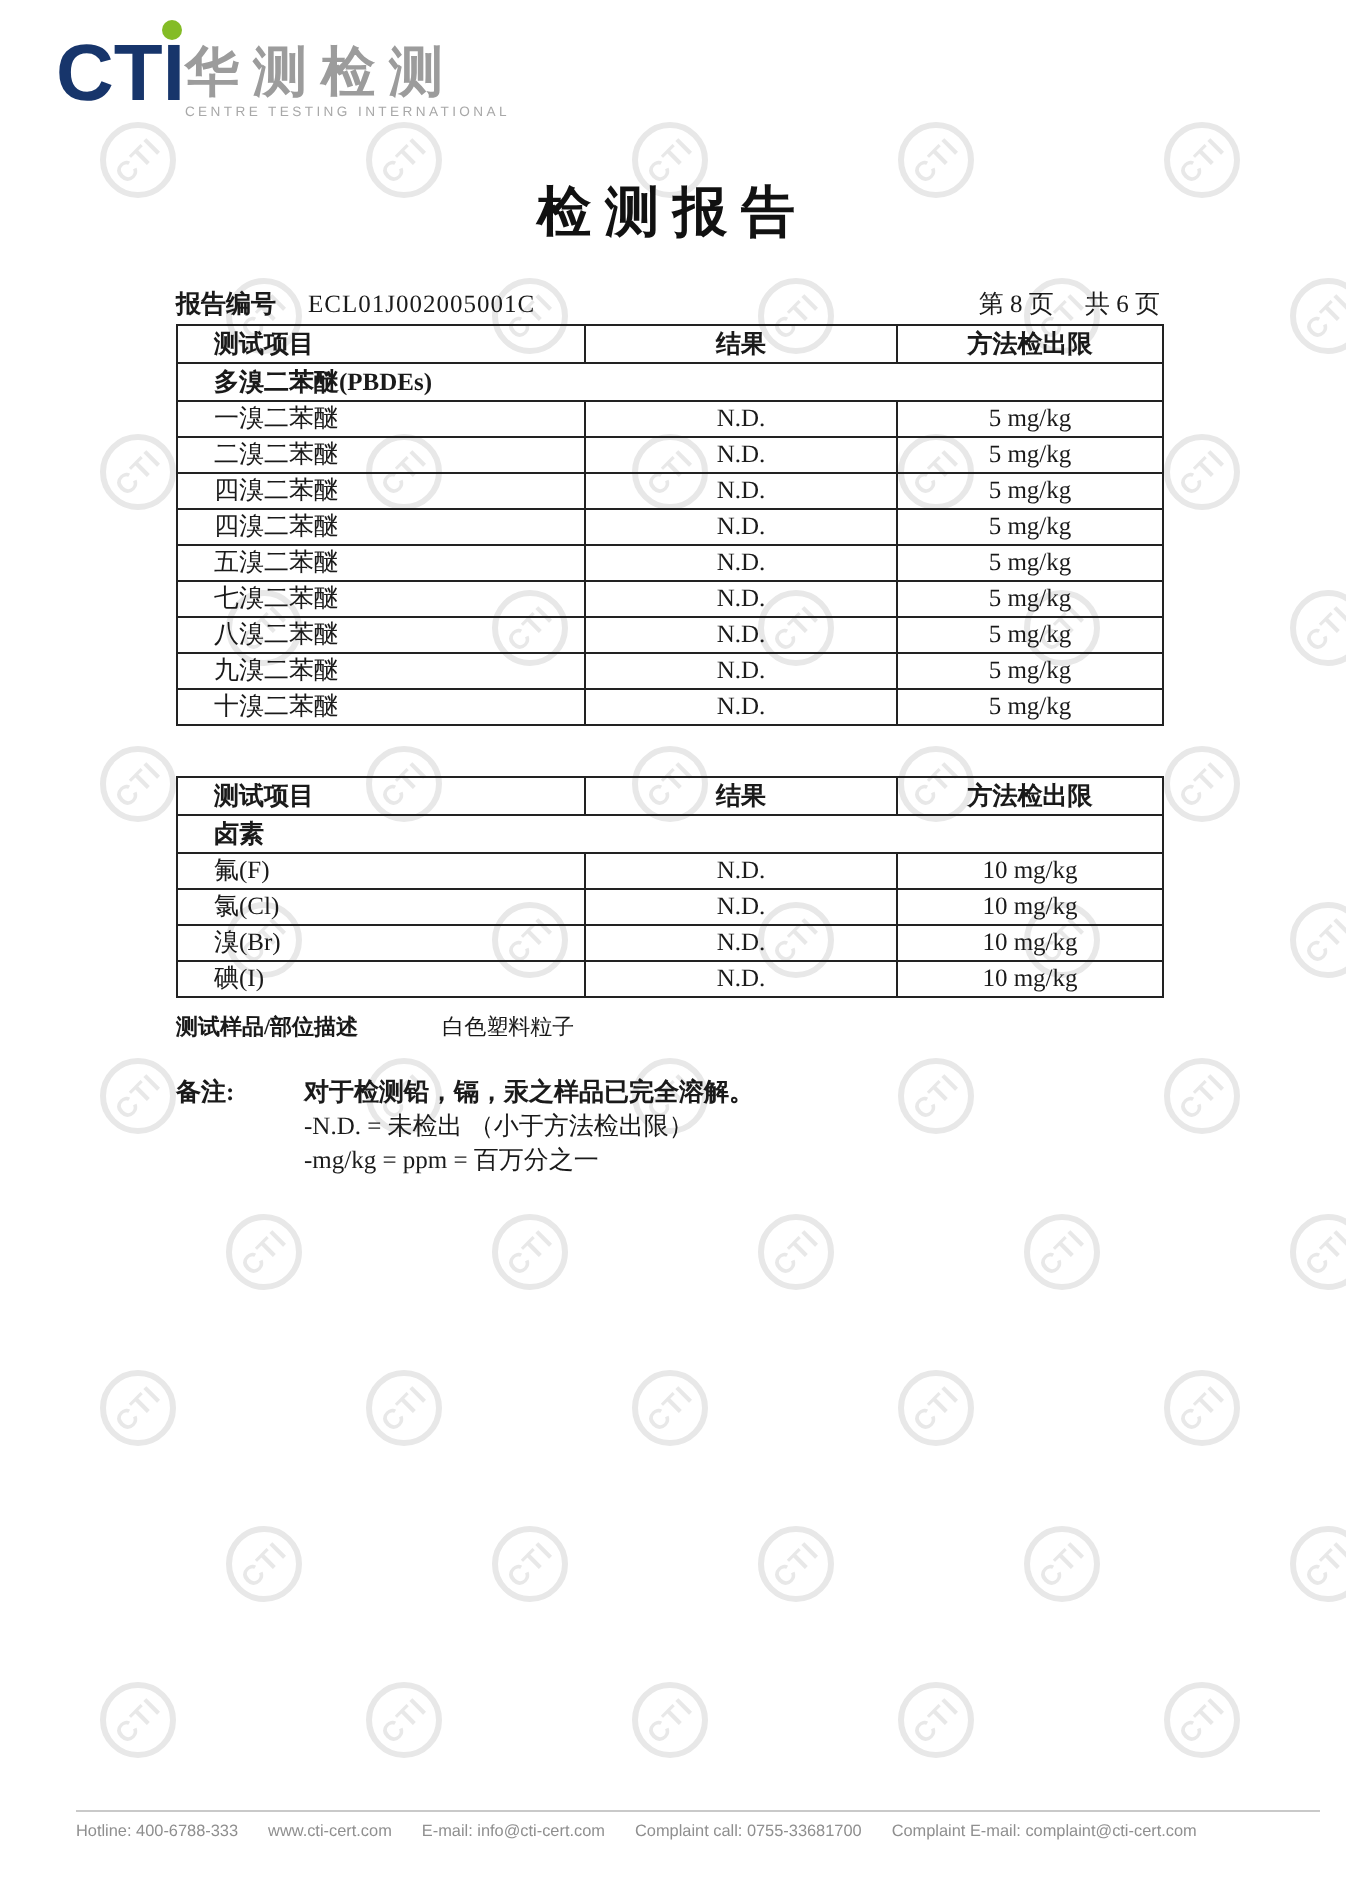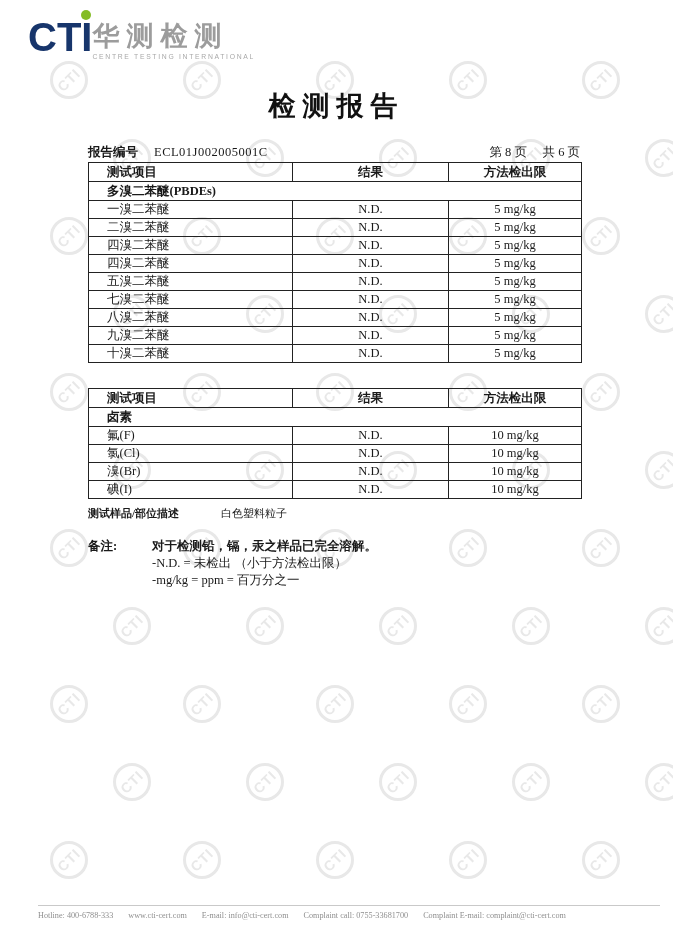--- a/index.html
+++ b/index.html
@@ -97,21 +97,21 @@
   .remark-strong { font-weight:bold; }
 
   
   .footer-rule {
     position:absolute; left:38px; top:905px; width:622px; height:0;
     border-top:1px solid #c9c9c9;
   }
   .footer-row {
     position:absolute; left:38px; top:911px; width:630px;
     display:flex; gap:15px;
-    font-family:Liberation Serif, serif;
+    font-family:Liberation Sans, sans-serif;
     font-size:8.2px; color:#8f8f8f; white-space:nowrap;
   }
 </style>
 </head>
 <body>
 
 <div id="wm-layer">
     <div class="wm" style="left: 50px; top: 61px; border-color: rgb(232, 232, 232);">
       <span style="color: rgb(232, 232, 232);">CTI</span>
     </div>

